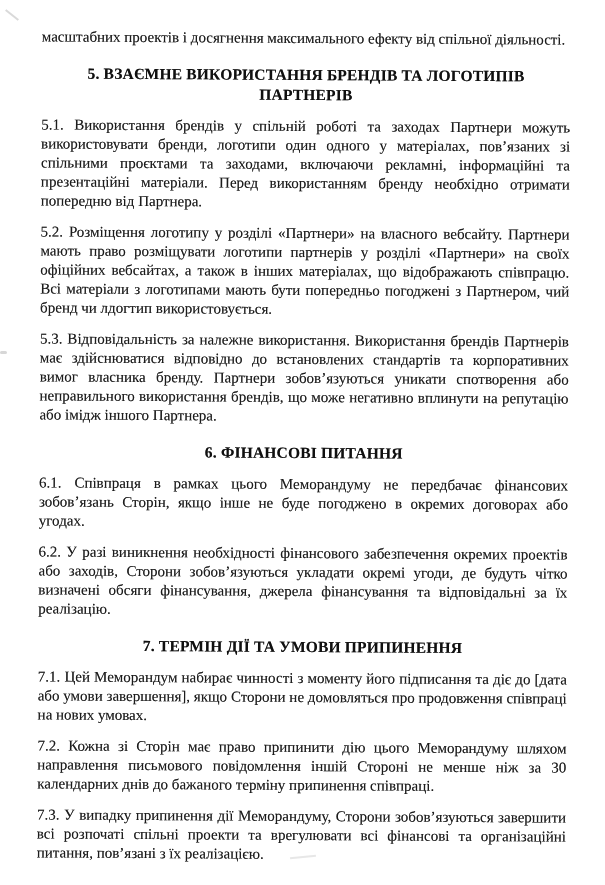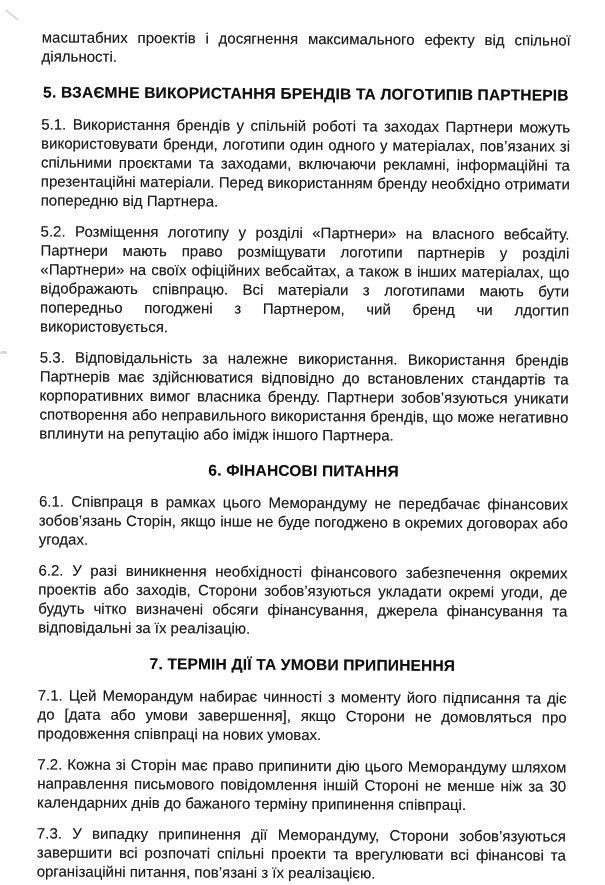--- a/index.html
+++ b/index.html
@@ -7,21 +7,21 @@
     padding: 0;
     background: #ffffff;
   }
   .page {
     position: relative;
     box-sizing: border-box;
     width: 605px;
     height: 885px;
     background: #ffffff;
     overflow: hidden;
-    font-family: Liberation Sans, sans-serif;
+    font-family: Liberation Serif, serif;
     color: #1c1c1c;
   }
   .content {
     position: absolute;
     top: 0;
     left: 0;
     box-sizing: border-box;
     width: 605px;
     padding: 29px 34px 0 42px;
     transform: rotate(0.35deg);

